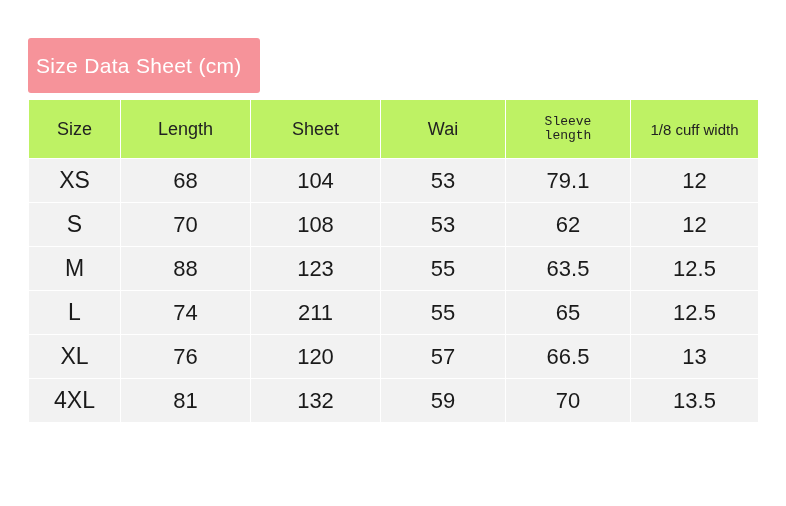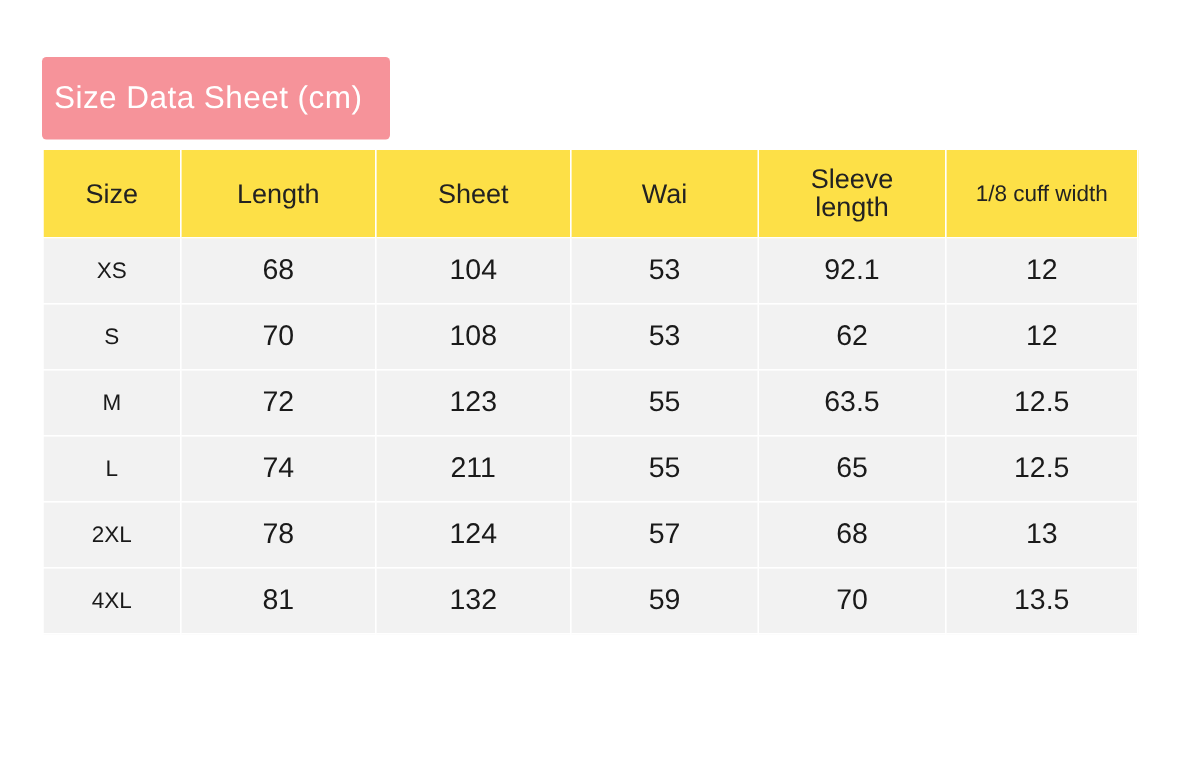--- a/index.html
+++ b/index.html
@@ -50,37 +50,38 @@
     border: 1px solid #ffffff;
     text-align: center;
     vertical-align: middle;
     background: #f2f2f2;
   }
   table.size-table thead th {
     height: 56px;
     font-weight: normal;
     font-size: 18px;
     color: #222222;
-    background: #fde047;
+    background: #bef264;
   }
   table.size-table thead th.small {
-    font-size: 18px;
+    font-size: 13px;
     line-height: 1.05;
+    font-family: Liberation Mono, monospace;
   }
   table.size-table thead th.tight {
     font-size: 15px;
   }
   table.size-table tbody td {
     height: 41px;
-    font-size: 19px;
+    font-size: 22px;
     color: #1a1a1a;
     background: #f2f2f2;
   }
   table.size-table tbody td.label {
-    font-size: 15px;
+    font-size: 23px;
   }
 </style>
 </head>
 <body>
 
 <div class="page">
 
   <div class="title-banner">Size Data Sheet (cm)</div>
 
   <table class="size-table">
@@ -104,53 +105,53 @@
         </th>
         <th class="tight">1/8 cuff width</th>
       </tr>
     </thead>
     <tbody>
       <tr>
         <td class="label">XS</td>
         <td>68</td>
         <td>104</td>
         <td>53</td>
-        <td>92.1</td>
+        <td>79.1</td>
         <td>12</td>
       </tr>
       <tr>
         <td class="label">S</td>
         <td>70</td>
         <td>108</td>
         <td>53</td>
         <td>62</td>
         <td>12</td>
       </tr>
       <tr>
         <td class="label">M</td>
-        <td>72</td>
+        <td>88</td>
         <td>123</td>
         <td>55</td>
         <td>63.5</td>
         <td>12.5</td>
       </tr>
       <tr>
         <td class="label">L</td>
         <td>74</td>
         <td>211</td>
         <td>55</td>
         <td>65</td>
         <td>12.5</td>
       </tr>
       <tr>
-        <td class="label">2XL</td>
-        <td>78</td>
-        <td>124</td>
+        <td class="label">XL</td>
+        <td>76</td>
+        <td>120</td>
         <td>57</td>
-        <td>68</td>
+        <td>66.5</td>
         <td>13</td>
       </tr>
       <tr>
         <td class="label">4XL</td>
         <td>81</td>
         <td>132</td>
         <td>59</td>
         <td>70</td>
         <td>13.5</td>
       </tr>

